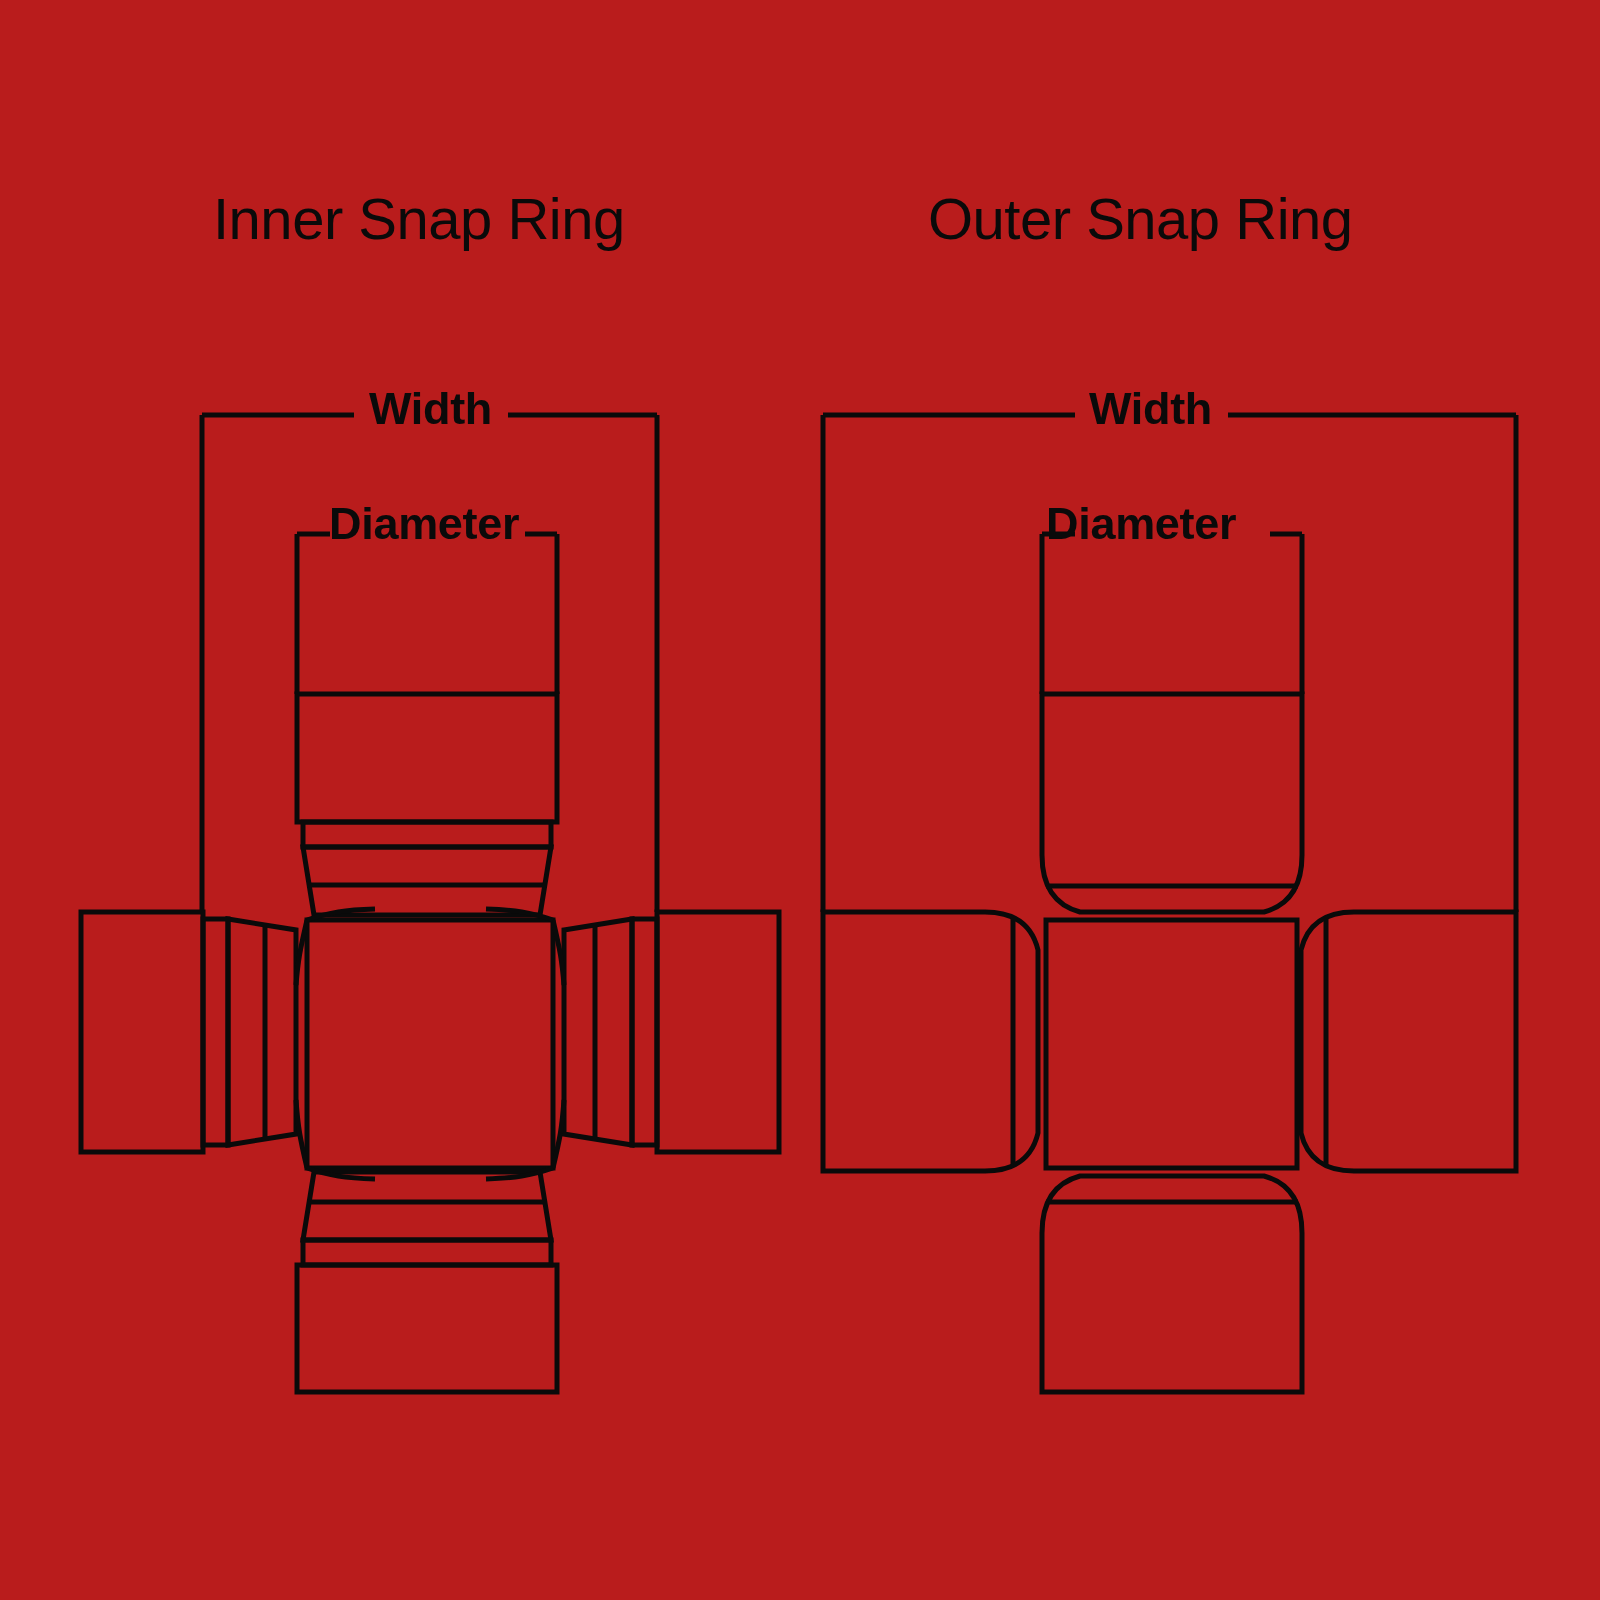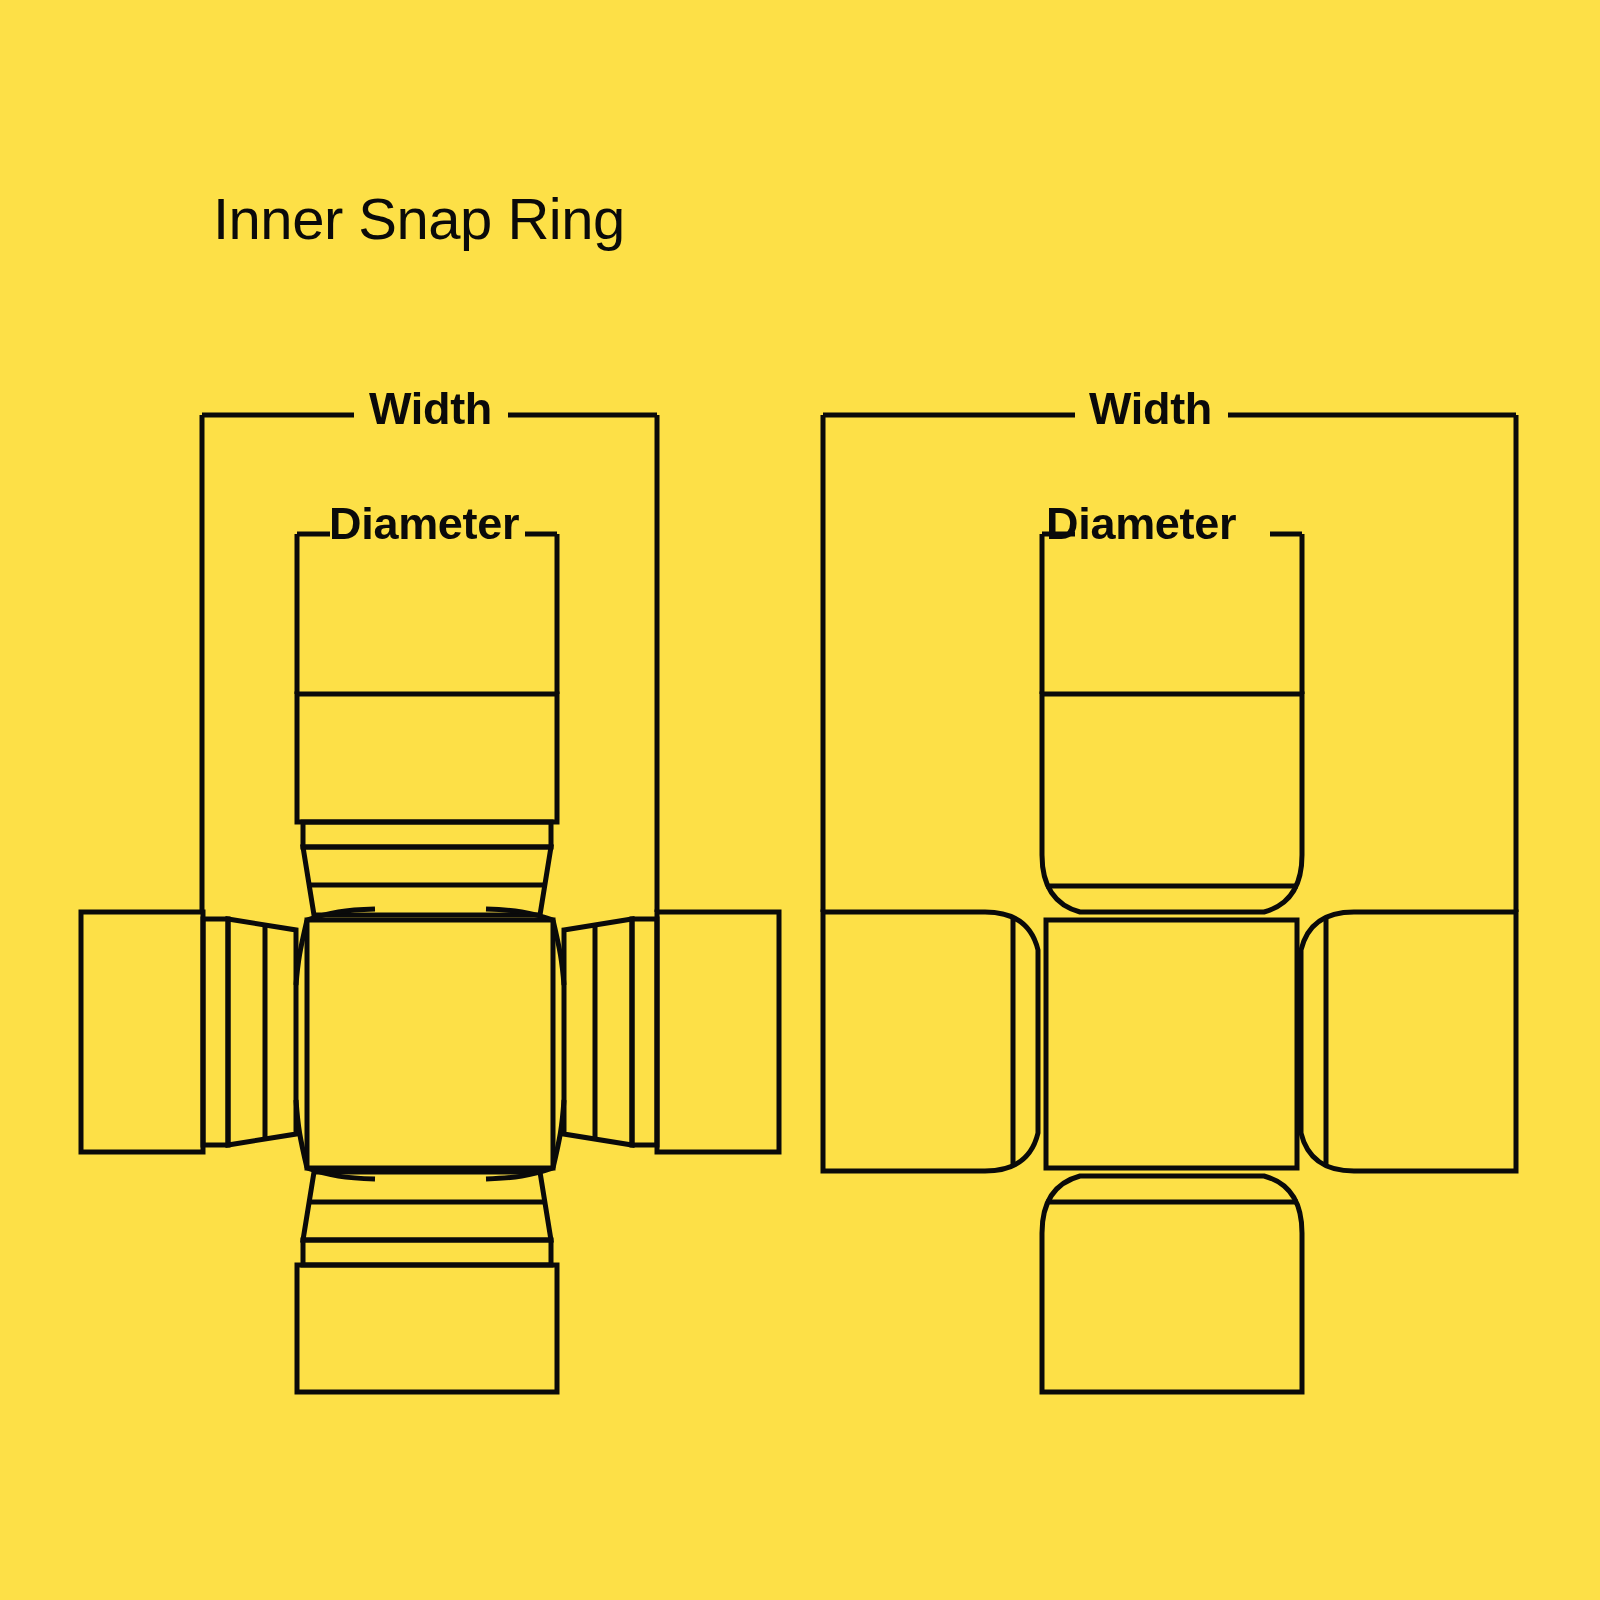--- a/index.html
+++ b/index.html
@@ -10,21 +10,21 @@
   body {
     width: 1600px;
     height: 1600px;
     font-family: "Liberation Sans", sans-serif;
     overflow: hidden;
   }
   #stage {
     position: relative;
     width: 1600px;
     height: 1600px;
-    background: #fde047;
+    background: #b91c1c;
   }
   svg.diagram {
     position: absolute;
     top: 0;
     left: 0;
     width: 1600px;
     height: 1600px;
   }
   .stroke {
     fill: none;
@@ -177,20 +177,21 @@
       <g class="stroke">
         <path d="M 1046 920 L 1297 920 L 1297 1168 L 1046 1168 Z"></path>
       </g>
 
     </g>
 
   </svg>
 
   <div class="panel-title" id="title-inner">Inner Snap Ring</div>
 
+  <div class="panel-title" id="title-outer">Outer Snap Ring</div>
 
   <div class="dim-label" id="width-label-inner">Width</div>
 
   <div class="dim-label" id="diameter-label-inner">Diameter</div>
 
   <div class="dim-label" id="width-label-outer">Width</div>
 
   <div class="dim-label" id="diameter-label-outer">Diameter</div>
 
 </div>

